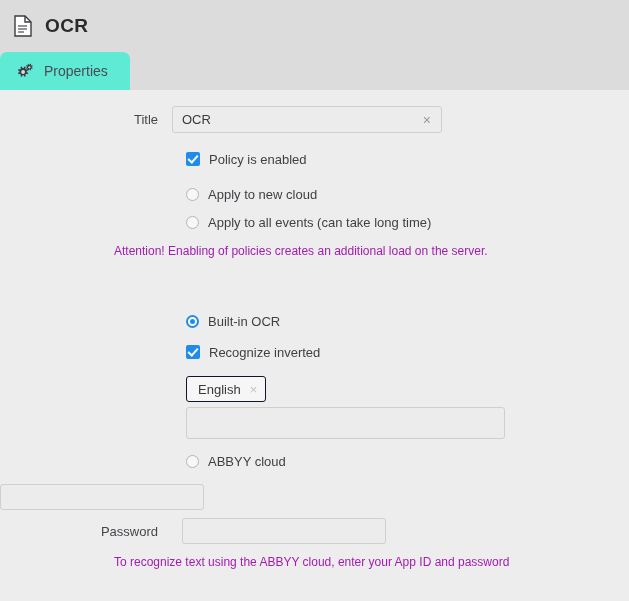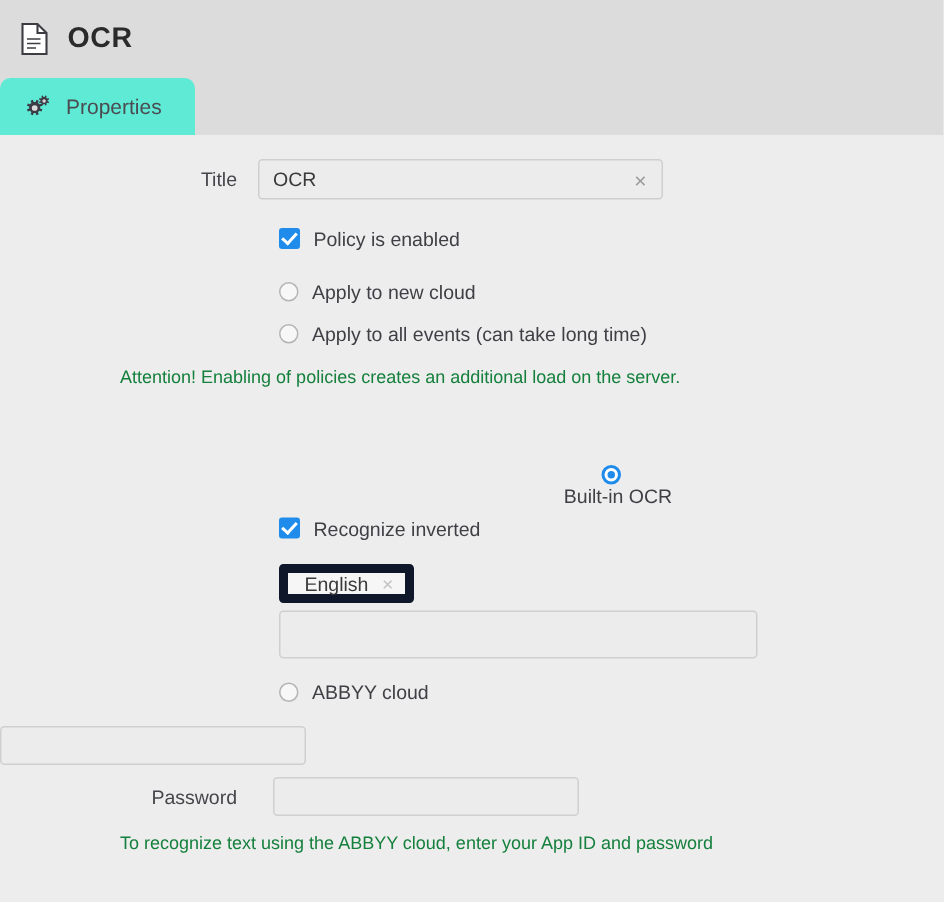--- a/index.html
+++ b/index.html
@@ -168,32 +168,32 @@
   .radio.checked::after {
     content: "";
     position: absolute;
     left: 2px; top: 2px;
     width: 5px; height: 5px;
     border-radius: 50%;
     background: #1f8ceb;
   }
 
   .hint {
-    margin-left: 80px;
+    margin-left: 114px;
     font-size: 12px;
-    color: #15803d;
+    color: #a21caf;
   }
 
   
   .chip {
     display: inline-flex;
     align-items: center;
     height: 26px;
     background: #f6f6f6;
-    border: 6px solid #0f172a;
+    border: 1px solid #0f172a;
     border-radius: 3px;
     padding: 0 8px 0 11px;
     box-sizing: border-box;
     margin-left: 186px;
     cursor: pointer;
   }
   .chip .name { font-size: 13px; color: #3a3a3a; }
   .chip .x {
     margin-left: 9px;
     color: #c2c2c2;
@@ -282,21 +282,21 @@
     <span class="txt">Apply to new cloud</span>
   </div>
 
   <div class="optrow" style="margin-top:6px;">
     <span class="radio"></span>
     <span class="txt">Apply to all events (can take long time)</span>
   </div>
 
   <div class="hint" style="margin-top:11px;">Attention! Enabling of policies creates an additional load on the server.</div>
 
-  <div class="optrow" style="margin-top:52px;flex-direction:column;">
+  <div class="optrow" style="margin-top:52px;">
     <span class="radio checked"></span>
     <span class="txt">Built-in OCR</span>
   </div>
 
   <div class="optrow" style="margin-top:9px;">
     <span class="checkbox"></span>
     <span class="txt">Recognize inverted</span>
   </div>
 
   <div style="margin-top:13px;">

